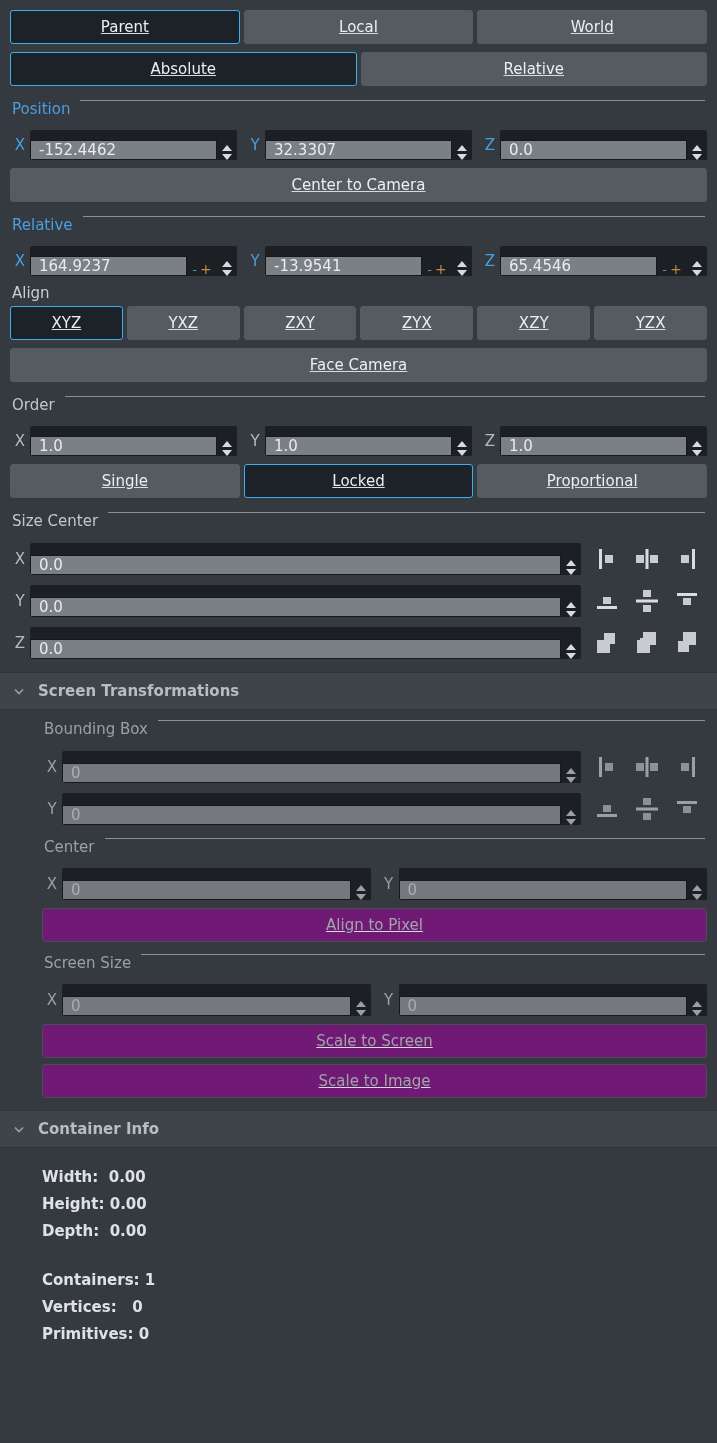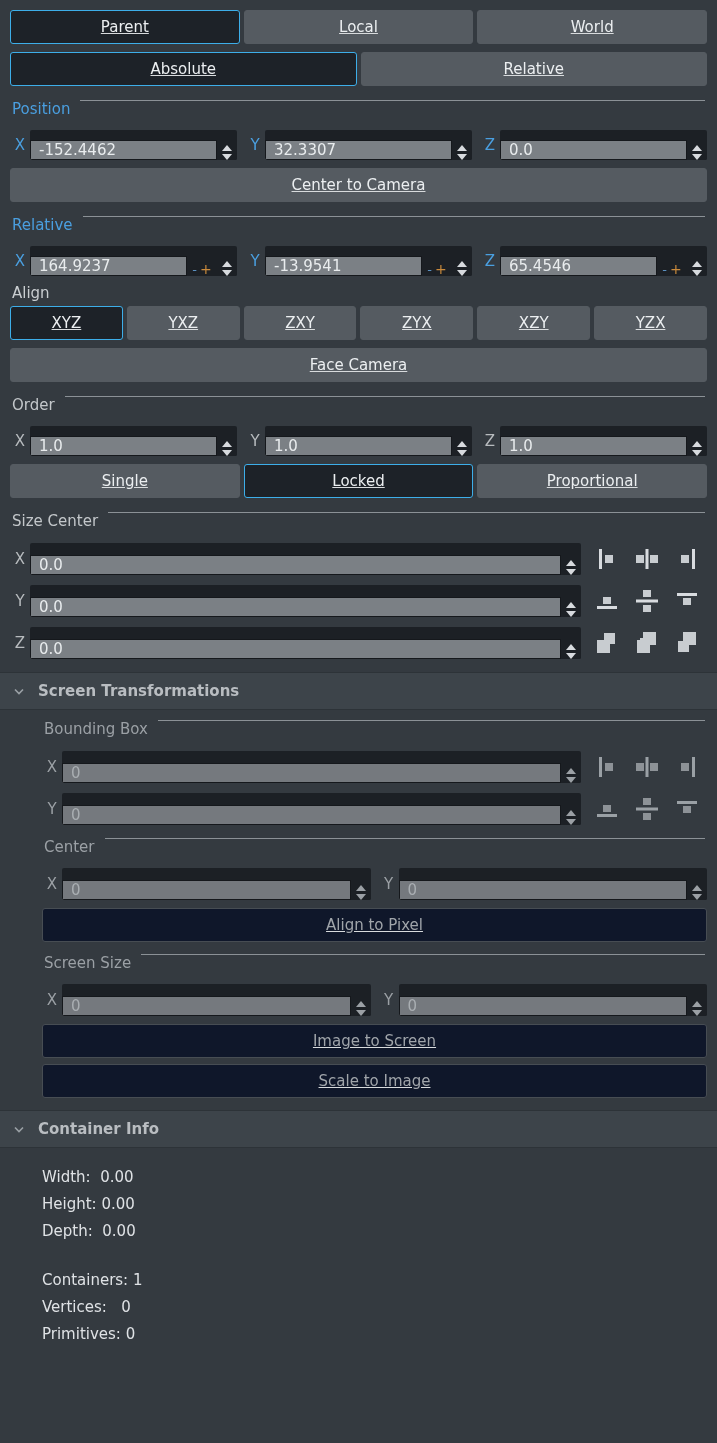--- a/index.html
+++ b/index.html
@@ -115,26 +115,26 @@
   }
   .secheader .title { font-size: 15px; font-weight: bold; color: #b9bdc1; }
   .chev { width: 14px; height: 14px; display: block; }
   .chev path { stroke: #9aa0a5; stroke-width: 1.6; fill: none; }
 
   
   .sub { padding-left: 32px; }
   .sub .seclabel .txt { color: #9ba0a5; }
   .sub .axis { color: #9ba0a5; }
   .sub .btn {
-    background: #0f172a; border-color: #474d53; color: #a0a5aa;
+    background: #701a75; border-color: #474d53; color: #a0a5aa;
   }
 
   
   .info { padding: 16px 12px 0 42px; line-height: 27px; font-size: 15px; color: #dfe2e5; }
-  .info .row { display: flex; }
+  .info .row { display: flex; font-weight: bold; }
   .info .k { white-space: pre; }
   .info .gap { height: 22px; }
 </style>
 </head>
 <body>
 
 <div class="panel">
 
   <div class="btnrow" style="padding-top:10px">
     <div class="btn selected">Parent</div>
@@ -507,21 +507,21 @@
       <div class="field" style="height:32px">
         <div class="inp dim">0</div>
         <div class="spin dim">
           <span class="tri-up"></span>
           <span class="tri-dn"></span>
         </div>
       </div>
     </div>
 
     <div class="btnrow" style="margin-top:8px;padding-right:10px">
-      <div class="btn">Image to Screen</div>
+      <div class="btn">Scale to Screen</div>
     </div>
     <div class="btnrow" style="margin-top:6px;padding-right:10px">
       <div class="btn">Scale to Image</div>
     </div>
   </div>
 
   <div class="secheader" style="margin-top:12px">
     <svg class="chev" viewBox="0 0 14 14">
         <path d="M3 5.5 L7 9.5 L11 5.5"></path>
       </svg>

